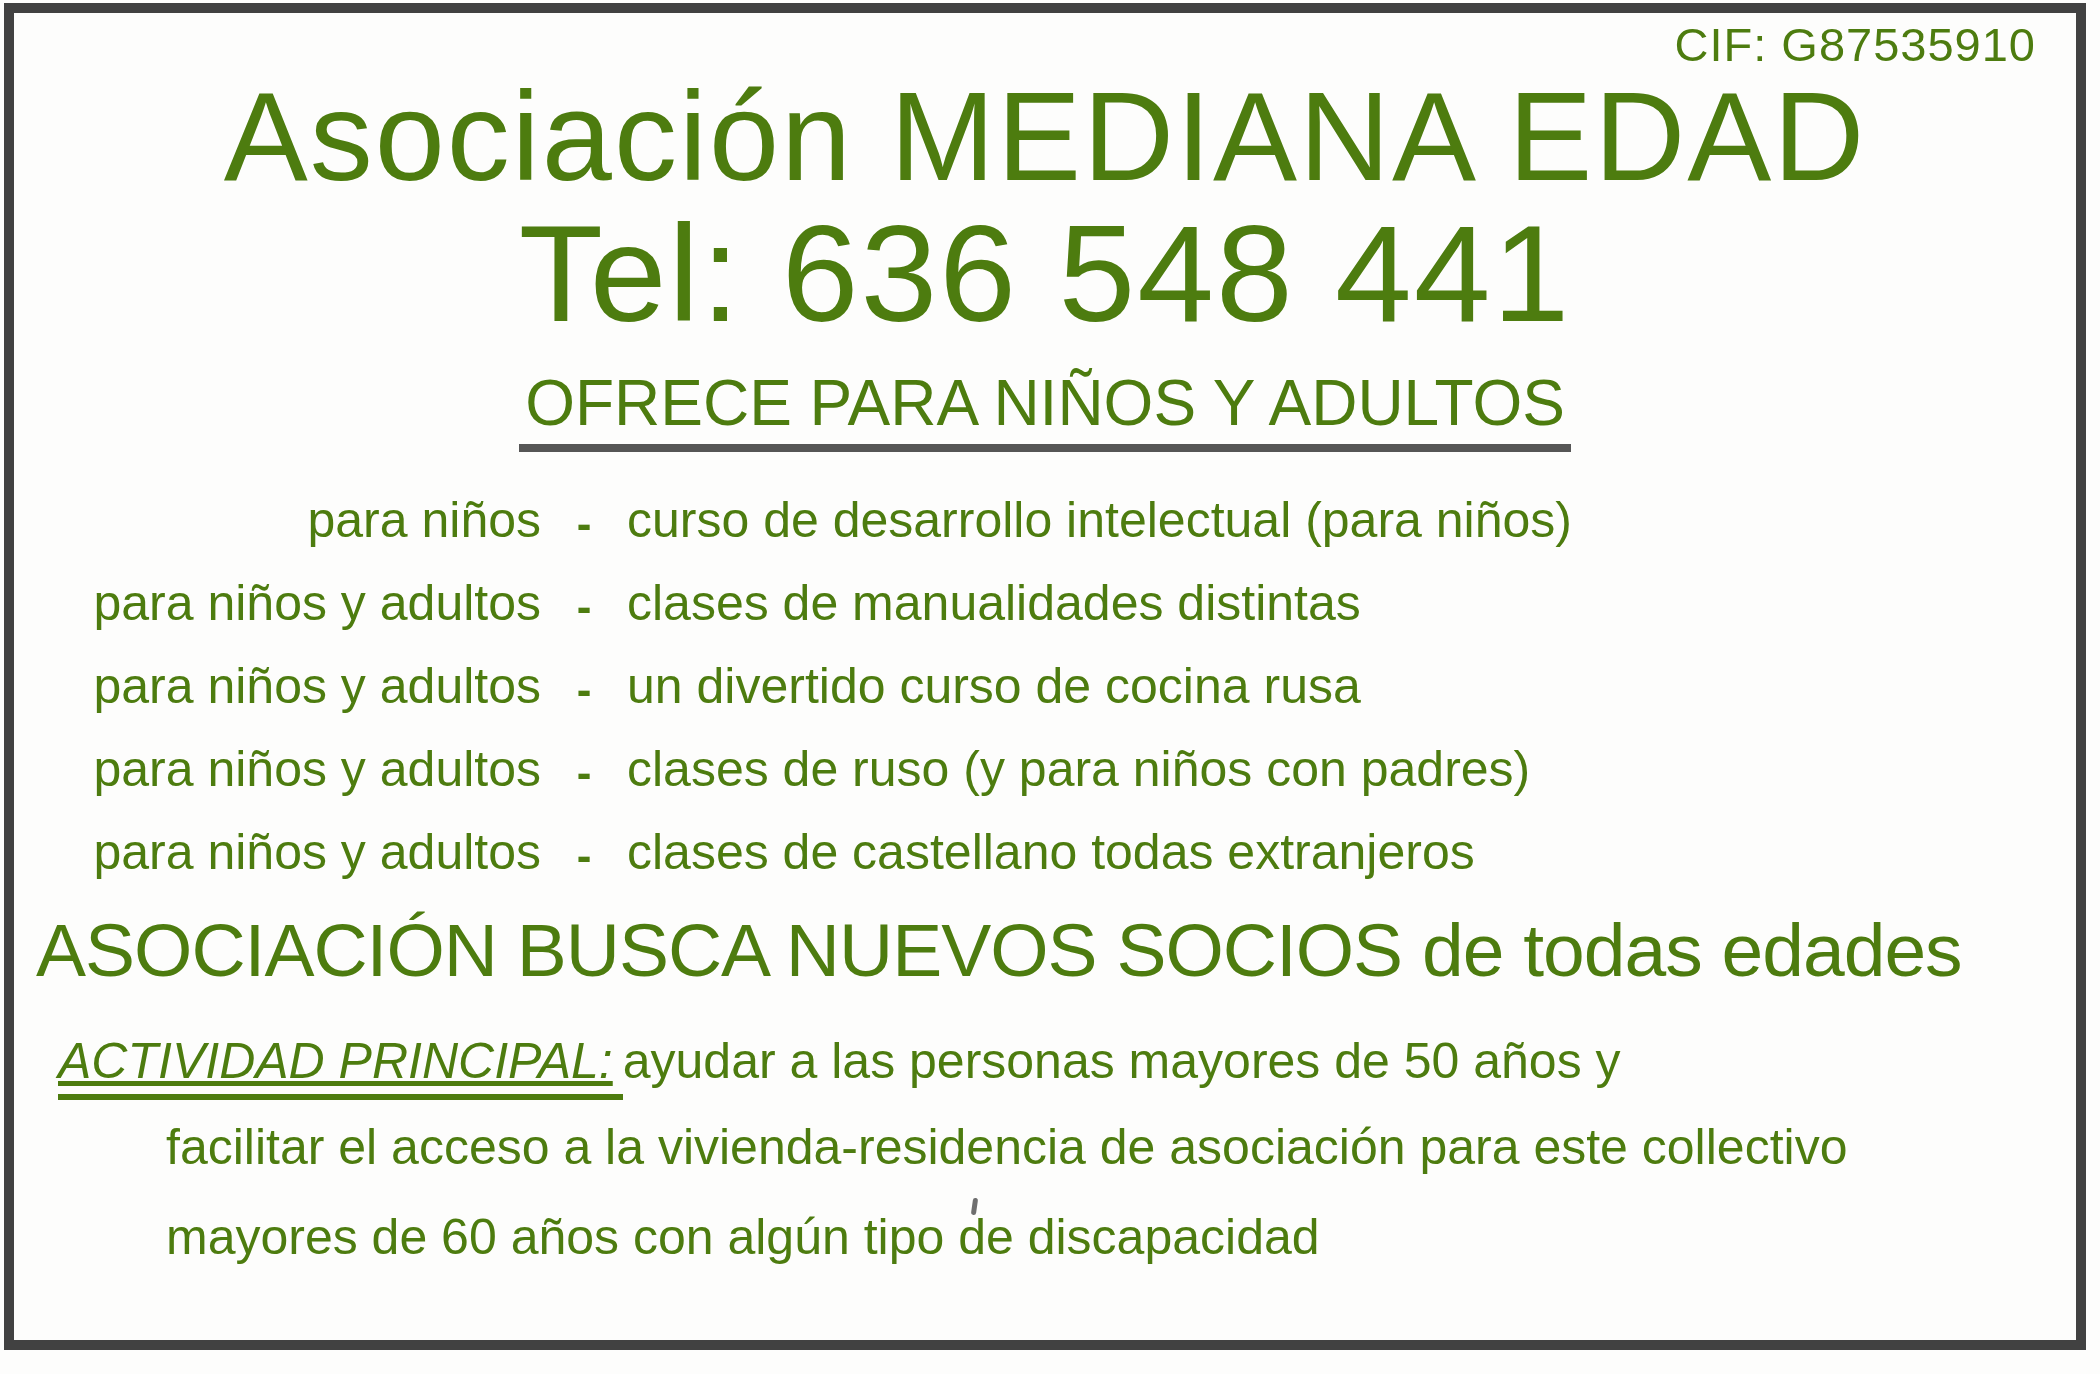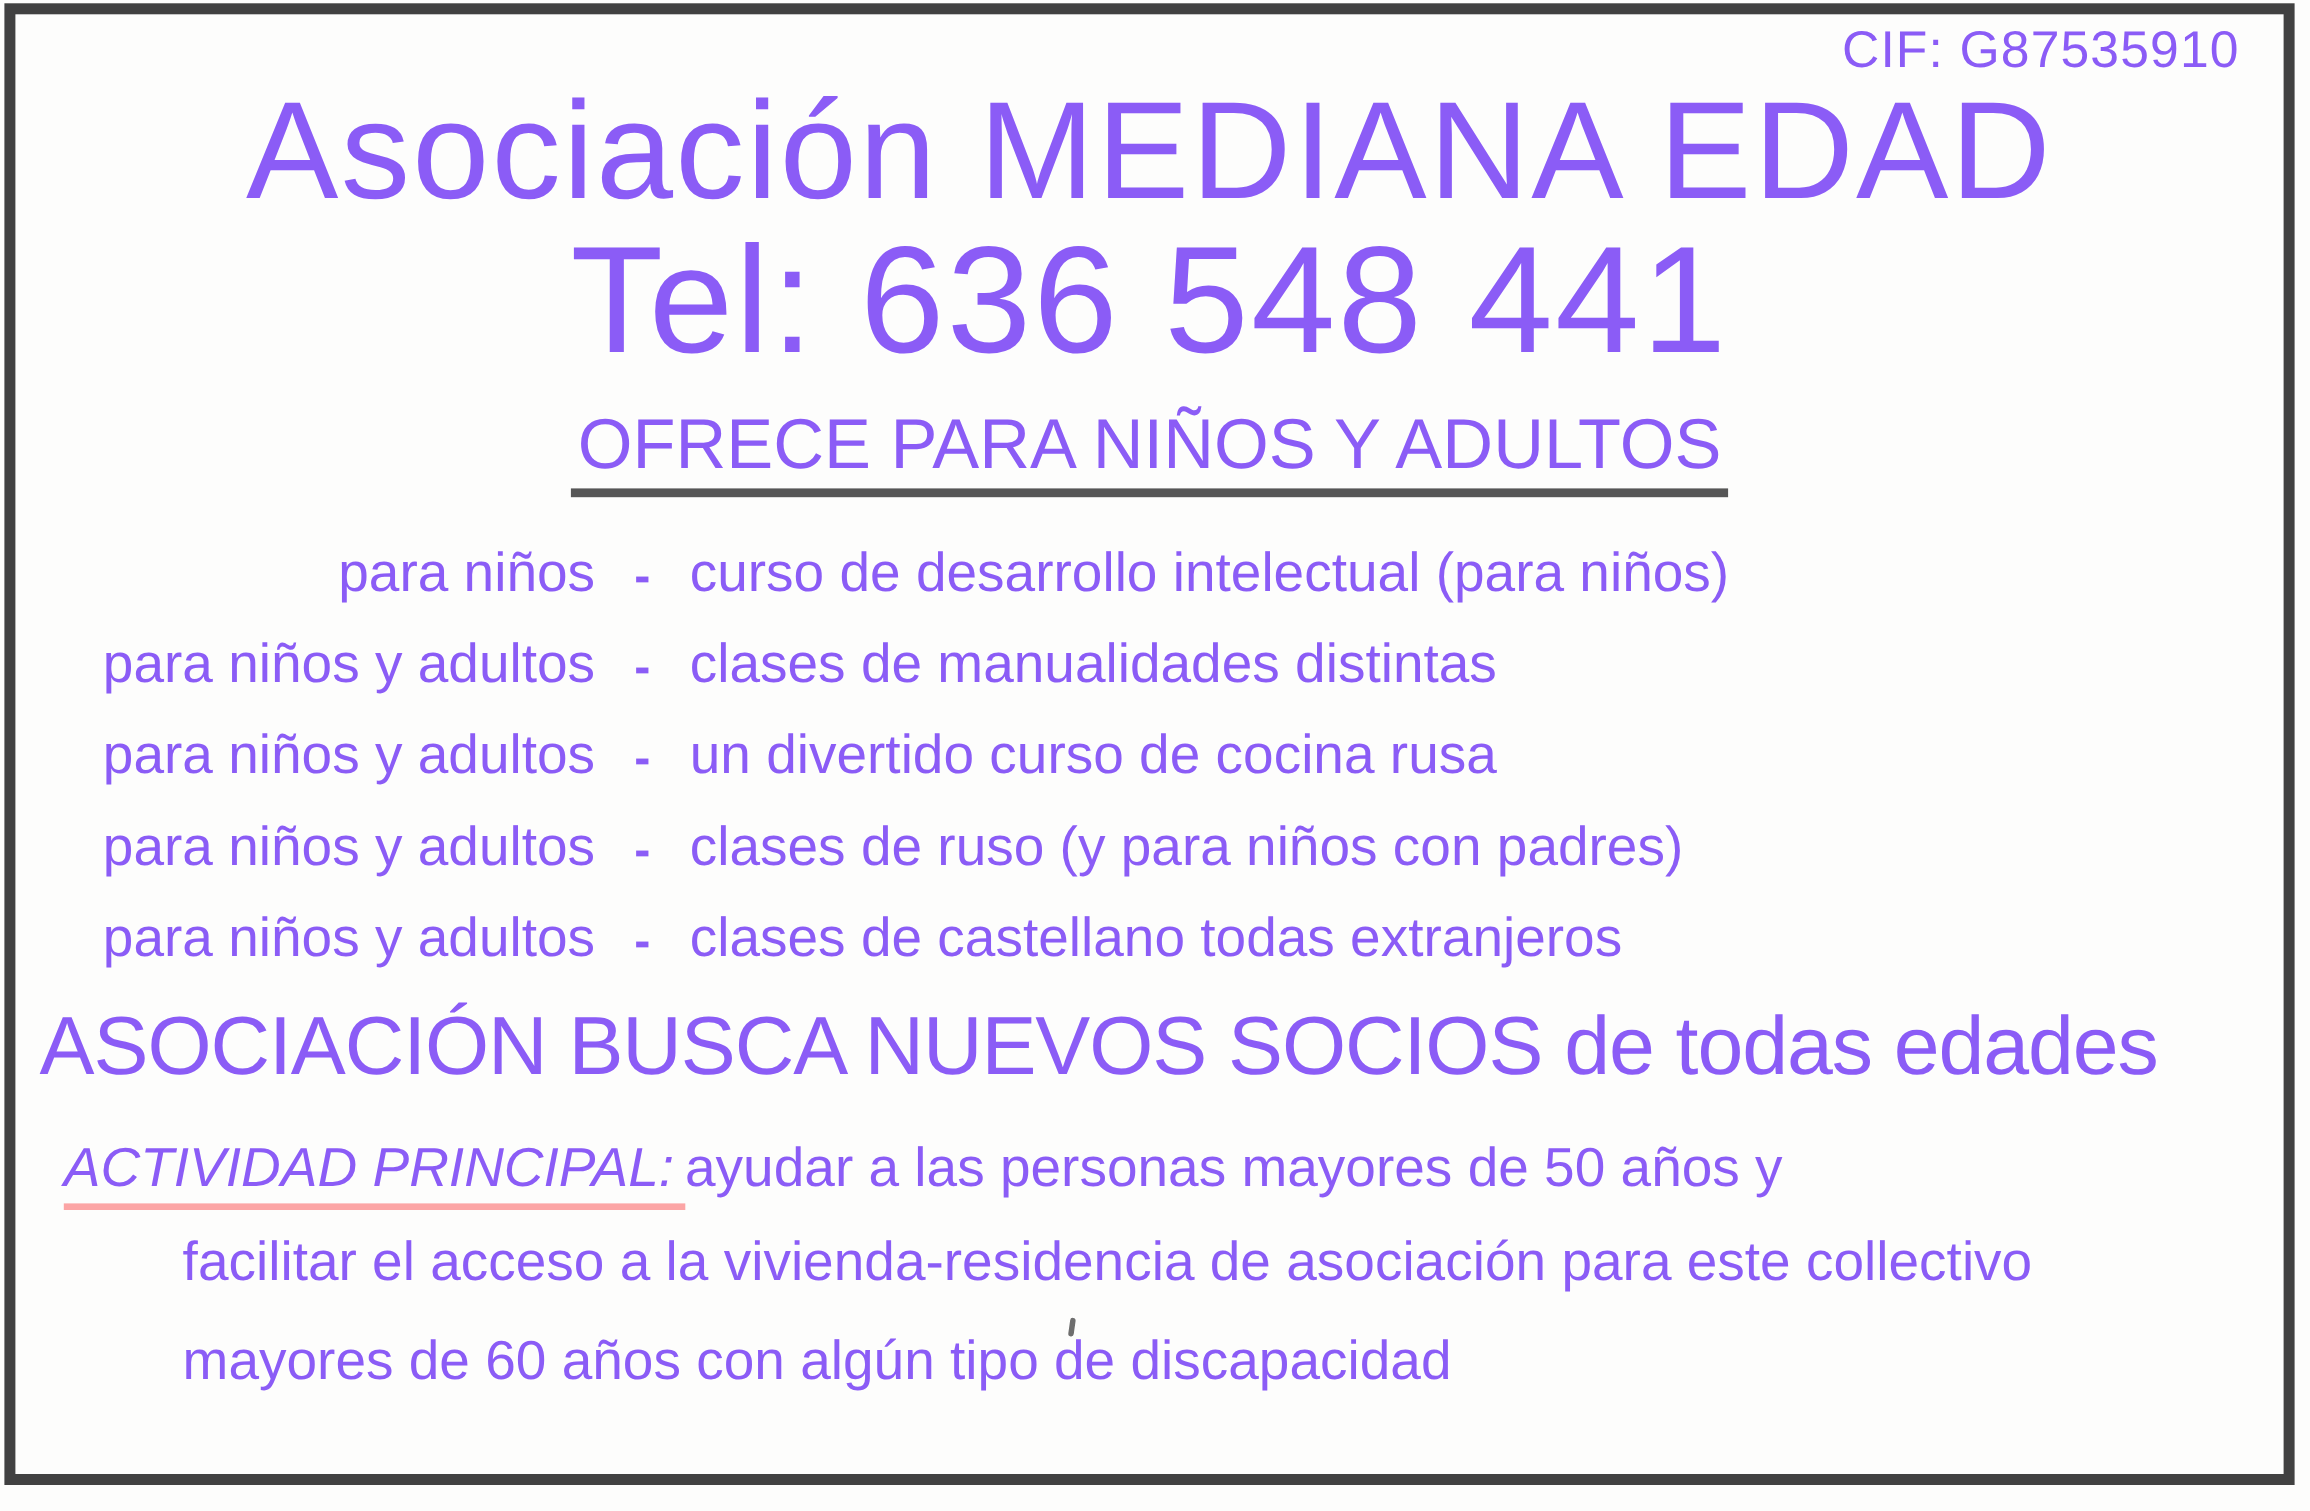--- a/index.html
+++ b/index.html
@@ -6,21 +6,21 @@
     margin: 0;
     padding: 0;
     background: #ffffff;
   }
   .page {
     position: relative;
     width: 2100px;
     height: 1374px;
     background: #fdfdfc;
     font-family: "Liberation Sans", sans-serif;
-    color: #8b5cf6;
+    color: #4d7c0f;
     overflow: hidden;
   }
   .frame {
     position: absolute;
     left: 4px;
     top: 3px;
     right: 14px;
     bottom: 24px;
     border: 10px solid #414141;
     box-sizing: border-box;
@@ -107,23 +107,24 @@
   .section.second {
     margin-top: 30px;
   }
   .sec-line1 {
     line-height: 1.2;
     white-space: nowrap;
   }
   .sec-label {
     display: inline-block;
     font-style: italic;
-    border-bottom: 6px solid #fca5a5;
+    border-bottom: 6px solid #4d7c0f;
     padding: 0 10px 3px 0;
     letter-spacing: 0px;
+    text-decoration: underline;
   }
   .sec-text {
   }
   .sec-line2 {
     margin-left: 108px;
     margin-top: 17px;
     line-height: 1.2;
     white-space: nowrap;
   }
   .speck {

